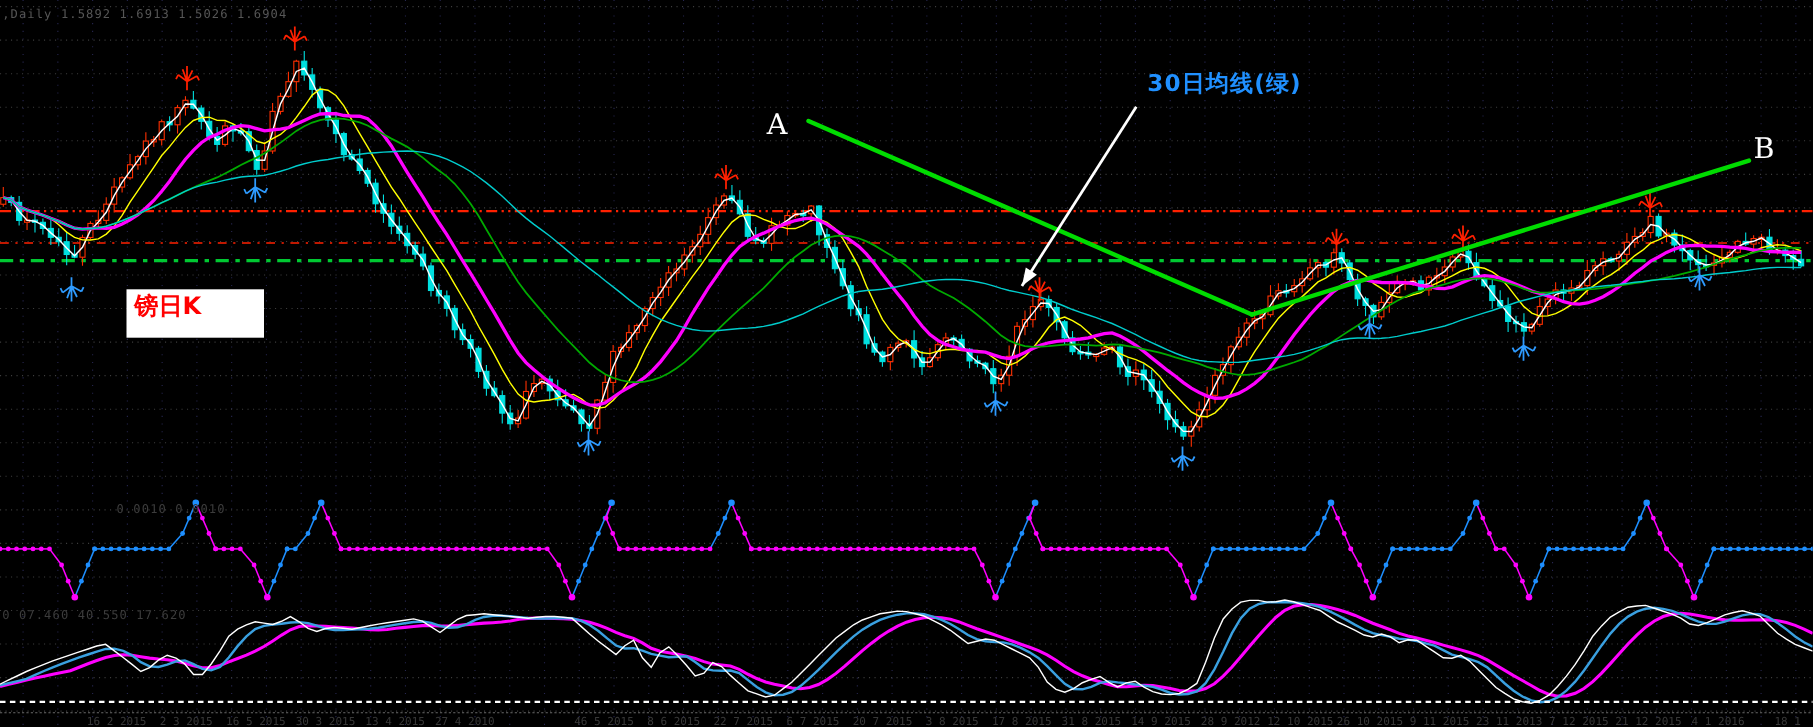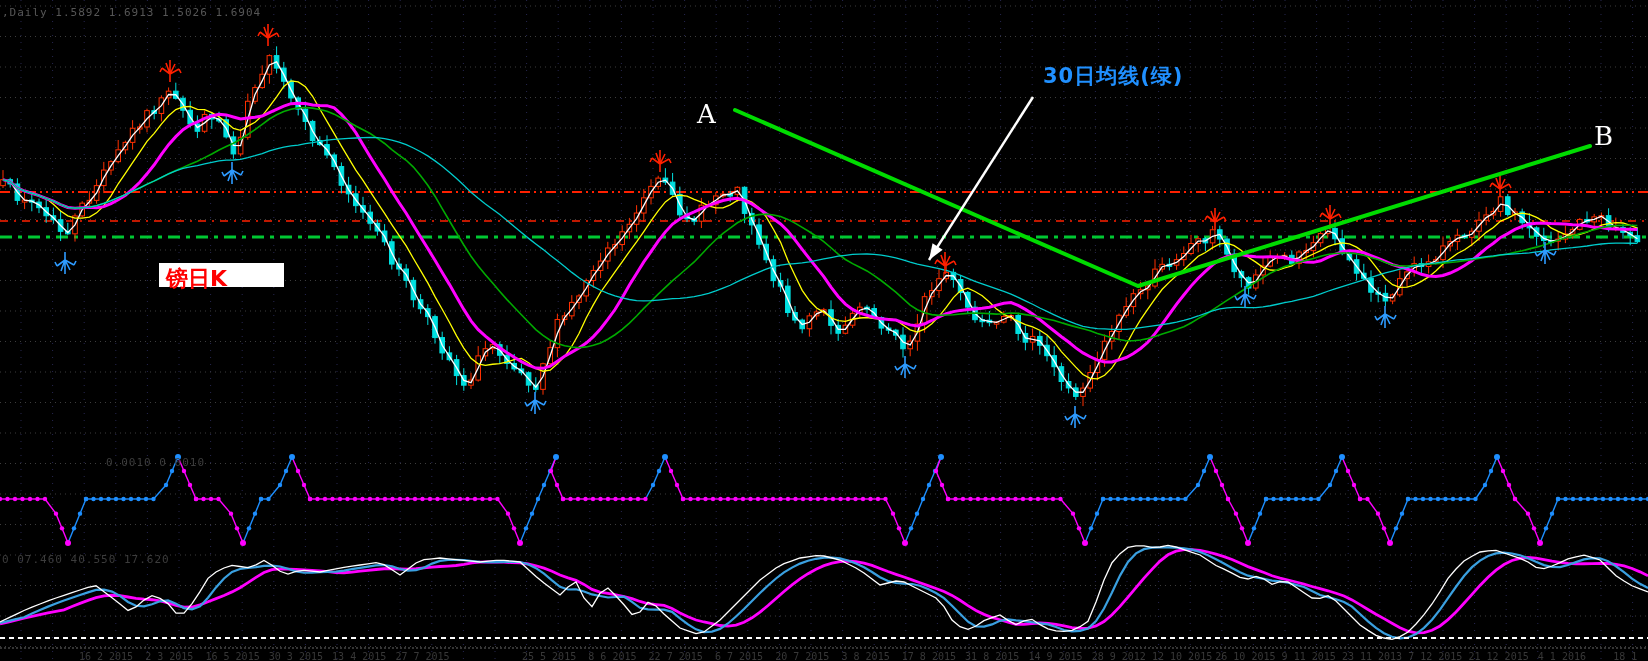--- a/index.html
+++ b/index.html
@@ -1,21 +1,21 @@
 <!DOCTYPE html>
 <html><head>
 <meta charset="utf-8">
 <style>
   html,body{margin:0;padding:0;background:#000;width:1648px;height:661px;overflow:hidden;}
   #stage{position:relative;width:1648px;height:661px;background:#000;font-family:"Liberation Sans",sans-serif;}
   #chart{position:absolute;left:0;top:0;}
   .overlay{position:absolute;white-space:nowrap;}
   .titlebar{left:2px;top:6px;color:#565656;font:11px "DejaVu Sans Mono",monospace;letter-spacing:1px;}
-  .instrument{left:115px;top:263px;width:118px;height:24px;background:#FFFFFF;color:#FF0000;
-     font:bold 22px "DejaVu Sans",sans-serif;line-height:32px;padding-left:7px;margin-left:44px;}
+  .instrument{left:115px;top:263px;width:118px;height:44px;background:#FFFFFF;color:#FF0000;
+     font:bold 22px "DejaVu Sans",sans-serif;line-height:32px;padding-left:7px;}
   .annotation{left:1043px;top:62px;color:#2090FF;font:600 21px "DejaVu Sans",sans-serif;letter-spacing:1px;}
   .pt{color:#FFFFFF;font:26px "DejaVu Serif",serif;}
   .pt-a{left:697px;top:99px;}
   .pt-b{left:1594px;top:121px;}
   .paneltxt{color:#3c3c3c;font:11px "DejaVu Sans Mono",monospace;letter-spacing:1px;}
   .p2{left:106px;top:456px;}
   .p3{left:2px;top:553px;}
   .dlabel{position:absolute;top:651px;transform:translateX(-50%);color:#383838;
      font:10px "DejaVu Sans Mono",monospace;text-align:center;}
 </style>
@@ -1112,23 +1112,23 @@
 
   <div class="overlay paneltxt p2">0.0010 0.0010</div>
   <div class="overlay paneltxt p3">0 07.460 40.550 17.620</div>
 
   <div id="dates">
       <span class="dlabel" style="left: 106px;">16 2 2015</span>
       <span class="dlabel" style="left: 169.3px;">2 3 2015</span>
       <span class="dlabel" style="left: 232.6px;">16 5 2015</span>
       <span class="dlabel" style="left: 295.9px;">30 3 2015</span>
       <span class="dlabel" style="left: 359.2px;">13 4 2015</span>
-      <span class="dlabel" style="left: 422.5px;">27 7 2015</span>
+      <span class="dlabel" style="left: 422.5px;">27 4 2010</span>
       <span class="dlabel" style="left: 485.8px; margin-top: 14px;">11 5 2015</span>
-      <span class="dlabel" style="left: 549.1px;">25 5 2015</span>
+      <span class="dlabel" style="left: 549.1px;">46 5 2015</span>
       <span class="dlabel" style="left: 612.4px;">8 6 2015</span>
       <span class="dlabel" style="left: 675.7px;">22 7 2015</span>
       <span class="dlabel" style="left: 739px;">6 7 2015</span>
       <span class="dlabel" style="left: 802.3px;">20 7 2015</span>
       <span class="dlabel" style="left: 865.6px;">3 8 2015</span>
       <span class="dlabel" style="left: 928.9px;">17 8 2015</span>
       <span class="dlabel" style="left: 992.2px;">31 8 2015</span>
       <span class="dlabel" style="left: 1055.5px;">14 9 2015</span>
       <span class="dlabel" style="left: 1118.8px;">28 9 2012</span>
       <span class="dlabel" style="left: 1182.1px;">12 10 2015</span>

